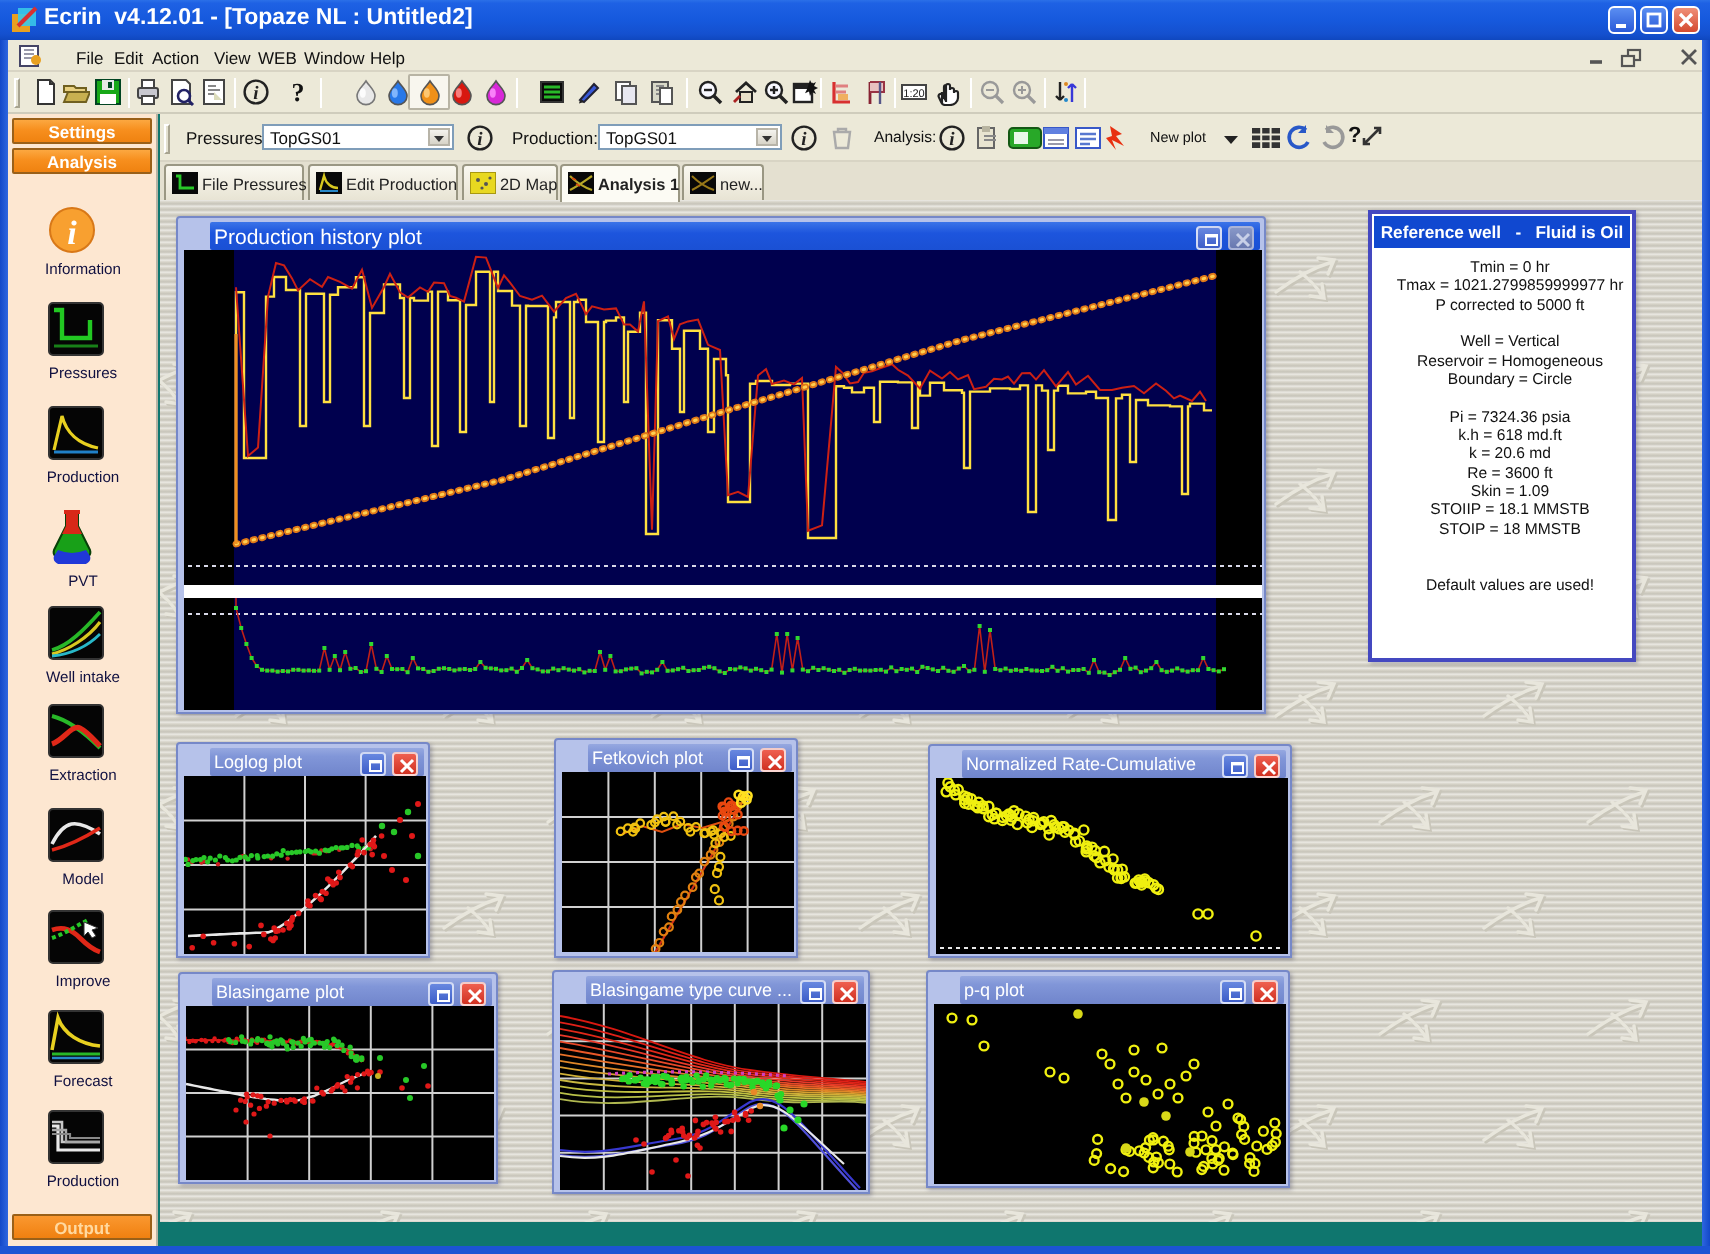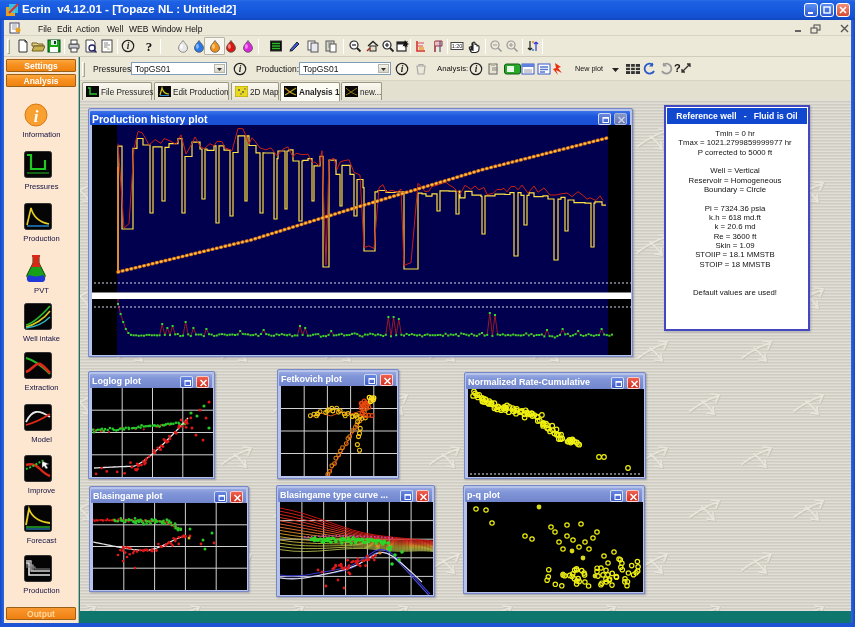--- a/index.html
+++ b/index.html
@@ -24,21 +24,21 @@
 #tabbar{position:absolute;left:80px;top:81px;width:771px;height:19px;background:#e4e0d0}
 .tab{position:absolute;top:1px;height:18px;background:linear-gradient(180deg,#faf8f0,#e8e4d4);border:1px solid #9a9783;border-bottom:none;border-radius:2px 2px 0 0;font-size:8.2px;color:#222}
 .tab.active{background:#fcfbf4;height:19px;font-weight:bold;z-index:2}
 .tab .ticon{position:absolute;left:3px;top:3px;width:13px;height:11px}
 #client{position:absolute;left:80px;top:100px;width:771px;height:511px;background:
  repeating-linear-gradient(180deg, rgba(255,255,255,0.55) 0px, rgba(255,255,255,0.0) 1px, rgba(118,116,106,0.16) 2px, rgba(255,255,255,0.40) 3px),
  #d6d3c8;overflow:hidden}
 #statusbar{position:absolute;left:80px;top:611px;width:771px;height:12px;background:#ece9d8;border-top:1px solid #fff;font-size:8.2px;color:#222}
 .scell{position:absolute;top:1px;height:10px;border:1px solid;border-color:#a8a490 #fff #fff #a8a490;font-size:8px;color:#333;padding-left:3px}
 .win{position:absolute;background:#b6c2ea;border:1px solid #7688c8;border-radius:2px 2px 0 0;box-shadow:1px 1px 2px rgba(60,60,90,0.35)}
-.wtitle{position:absolute;left:1px;top:2px;right:2px;height:14px;color:#fff;font-weight:bold;font-size:9px;padding:2px 0 0 2px;white-space:nowrap;overflow:hidden;
+.wtitle{position:absolute;left:16px;top:2px;right:2px;height:14px;color:#fff;font-weight:normal;font-size:9px;padding:2px 0 0 2px;white-space:nowrap;overflow:hidden;
  background:linear-gradient(180deg,#96a8e0 0%,#8196d8 30%,#7085cc 100%);border-radius:1px}
 .wtitle.active{background:linear-gradient(180deg,#3c74e8 0%,#1d55dd 40%,#1a50d4 100%);font-size:10.5px}
 .wbtn{position:absolute;top:1.5px;width:13px;height:12px;border:1px solid rgba(255,255,255,0.75);border-radius:2px;background:linear-gradient(180deg,#6888e0,#3c5cc8)}
 .wbtn svg{position:absolute;left:0;top:0}
 .wbtn.red{background:linear-gradient(180deg,#ef6050,#d03020)}
 .wbtn.gray{background:linear-gradient(180deg,#8898c8,#6878b0);border-color:#aab4d8}
 .wplot{position:absolute;left:3px;background:#000}
 </style></head><body>
 <div id="app">
 <div id="titlebar">
@@ -60,21 +60,21 @@
 </div>
     <div id="menubar">
       <svg width="13" height="12" style="position:absolute;left:5px;top:2px">
         <rect x="1" y="1" width="9" height="10" fill="#fff" stroke="#446"></rect>
         <path d="M3,3 h5 M3,5 h5 M3,7 h4" stroke="#99a"></path>
         <circle cx="9" cy="8" r="2.5" fill="#e8a020"></circle>
       </svg>
       <span class="m" style="left:34px">File</span>
       <span class="m" style="left:53px">Edit</span>
       <span class="m" style="left:72px">Action</span>
-      <span class="m" style="left:103px">Well</span>
+      <span class="m" style="left:103px">View</span>
       <span class="m" style="left:125px">WEB</span>
       <span class="m" style="left:148px">Window</span>
       <span class="m" style="left:181px">Help</span>
       <span style="position:absolute;left:789px;top:4px"><svg width="11" height="9">
           <path d="M2,7 h6" stroke="#555" stroke-width="1.8"></path>
         </svg></span>
 <span style="position:absolute;left:806px;top:4px"><svg width="12" height="10">
           <rect x="4" y="1" width="6" height="5" fill="none" stroke="#555" stroke-width="1.1"></rect>
           <rect x="1" y="4" width="6" height="5" fill="#ece9d8" stroke="#555" stroke-width="1.1"></rect>
         </svg></span>
@@ -1517,20 +1517,20 @@
           <circle cx="155.3" cy="67.7" r="2.2" stroke="#f0f010" fill="none" stroke-width="1.2"></circle>
           <circle cx="153.3" cy="57.8" r="2.2" stroke="#f0f010" fill="none" stroke-width="1.2"></circle>
           <circle cx="164.7" cy="63.6" r="2.2" stroke="#f0f010" fill="none" stroke-width="1.2"></circle>
           <circle cx="72.0" cy="5.0" r="2.4" fill="#d8d818"></circle>
           <circle cx="116.0" cy="56.0" r="2.4" fill="#d8d818"></circle>
           <circle cx="105.0" cy="49.0" r="2.4" fill="#d8d818"></circle>
           <circle cx="96.0" cy="72.0" r="2.4" fill="#d8d818"></circle>
           <circle cx="128.0" cy="74.0" r="2.4" fill="#d8d818"></circle>
         </svg>
       </div>
-      <div style="position:absolute;left:584px;top:5px;width:146px;height:226px;background:#fff;border:2px solid #4448c0;box-shadow:1px 1px 2px rgba(60,60,90,0.3)">
+      <div style="position:absolute;left:604px;top:5px;width:134px;height:226px;background:#fff;border:2px solid #4448c0;box-shadow:1px 1px 2px rgba(60,60,90,0.3)">
         <div style="position:absolute;left:1px;top:1px;right:1px;height:16px;background:#1048d0;color:#fff;font-weight:bold;font-size:8.6px;text-align:center;padding-top:3px">Reference well&nbsp;&nbsp; -&nbsp;&nbsp; Fluid is Oil</div>
         <div style="position:absolute;left:0;top:22px;width:138px;text-align:center;font-size:7.8px;line-height:9.35px;color:#111">Tmin = 0 hr<br>Tmax = 1021.2799859999977 hr<br>P corrected to 5000 ft<br>&nbsp;<br>Well = Vertical<br>Reservoir = Homogeneous<br>Boundary = Circle<br>&nbsp;<br>Pi = 7324.36 psia<br>k.h = 618 md.ft<br>k = 20.6 md<br>Re = 3600 ft<br>Skin = 1.09<br>STOIIP = 18.1 MMSTB<br>STOIP = 18 MMSTB<br>&nbsp;<br>&nbsp;<br>Default values are used!</div>
       </div>
     </div>
     <div id="lborder"></div>
     <div id="rborder"></div>
     <div id="bborder"></div>
   </div>
 </body></html>

